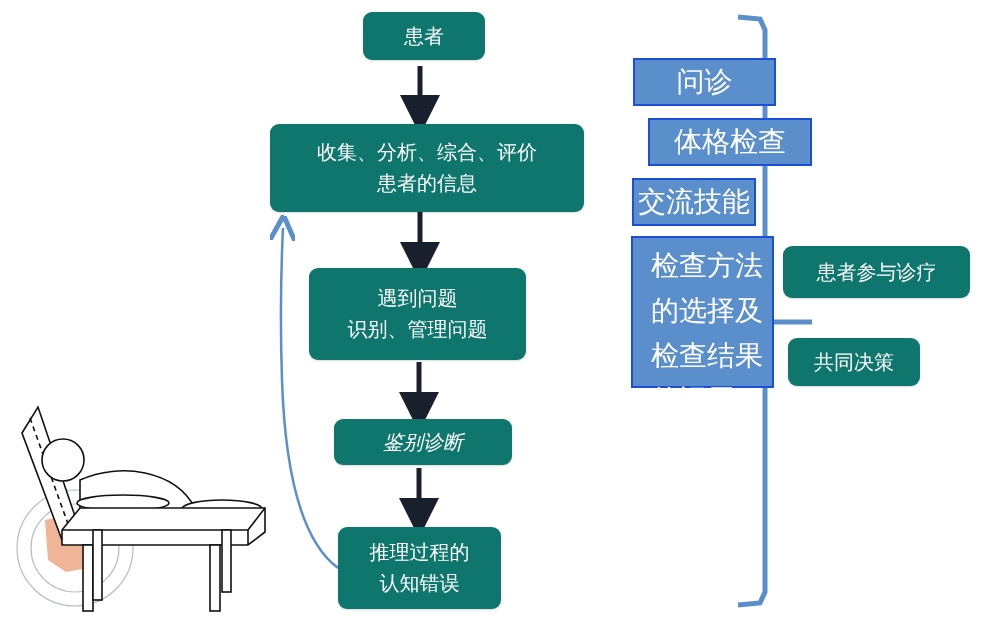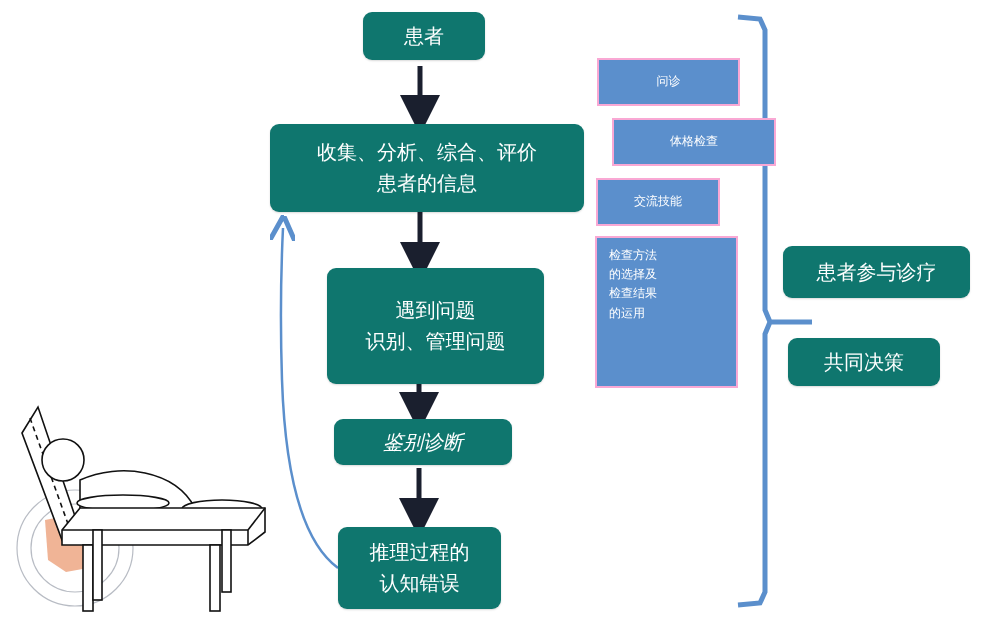--- a/index.html
+++ b/index.html
@@ -1,24 +1,24 @@
 <!DOCTYPE html>
 <html><head>
 <meta charset="utf-8">
 <style>
   html, body { margin:0; padding:0; background:#ffffff; }
   body { width:982px; height:623px; position:relative; overflow:hidden;
          font-family:"DejaVu Serif", serif; }
   .obox { position:absolute; background:#0f766e; color:#fff; border-radius:9px;
           display:flex; align-items:center; justify-content:center; text-align:center;
           font-size:20px; line-height:1.55; box-shadow:0 1px 2px rgba(0,0,0,0.15); }
-  .bbox { position:absolute; background:#5b8fcc; color:#fff; border:2px solid #f9a8d4;
+  .bbox { position:absolute; background:#5b8fcc; color:#fff; border:2px solid #1d4ed8;
           display:flex; align-items:center; justify-content:center; text-align:center;
-          font-size:12px; line-height:1.6; box-sizing:border-box; }
-  .bbox.left { justify-content:flex-start; padding-left:12px; text-align:left; align-items:flex-start; padding-top:8px; }
+          font-size:28px; line-height:1.6; box-sizing:border-box;margin-left:36px; }
+  .bbox.left { justify-content:flex-start; padding-left:18px; text-align:left; align-items:flex-start; padding-top:8px;font-family:Liberation Mono, monospace; }
   svg.overlay { position:absolute; left:0; top:0; }
   .lines { white-space:pre-line; }
 </style>
 </head>
 <body>
 
 <svg class="overlay" width="982" height="623">
   <defs>
     <marker id="ah" markerWidth="8" markerHeight="8" refX="4" refY="4" orient="auto">
       <path d="M0,0 L8,4 L0,8 Z" fill="#1a1f2e"></path>
@@ -67,21 +67,21 @@
   </g>
 </svg>
 
 <div class="obox" style="left:363px;top:12px;width:122px;height:48px;">
   <span class="lines">患者</span>
 </div>
 <div class="obox" style="left:270px;top:124px;width:314px;height:88px;">
   <span class="lines">收集、分析、综合、评价
 患者的信息</span>
 </div>
-<div class="obox" style="left:327px;top:268px;width:217px;height:116px;">
+<div class="obox" style="left:309px;top:268px;width:217px;height:92px;">
   <span class="lines">遇到问题
 识别、管理问题</span>
 </div>
 <div class="obox" style="left:334px;top:419px;width:178px;height:46px;font-style:italic;">
   <span class="lines">鉴别诊断</span>
 </div>
 <div class="obox" style="left:338px;top:527px;width:163px;height:82px;">
   <span class="lines">推理过程的
 认知错误</span>
 </div>
@@ -98,15 +98,15 @@
 <div class="bbox left" style="left:595px;top:236px;width:143px;height:152px;">
   <span class="lines">检查方法
 的选择及
 检查结果
 的运用</span>
 </div>
 
 <div class="obox" style="left:783px;top:246px;width:187px;height:52px;">
   <span class="lines">患者参与诊疗</span>
 </div>
-<div class="obox" style="left:788px;top:338px;width:152px;height:48px;">
+<div class="obox" style="left:788px;top:338px;width:132px;height:48px;">
   <span class="lines">共同决策</span>
 </div>
 
 </body></html>

